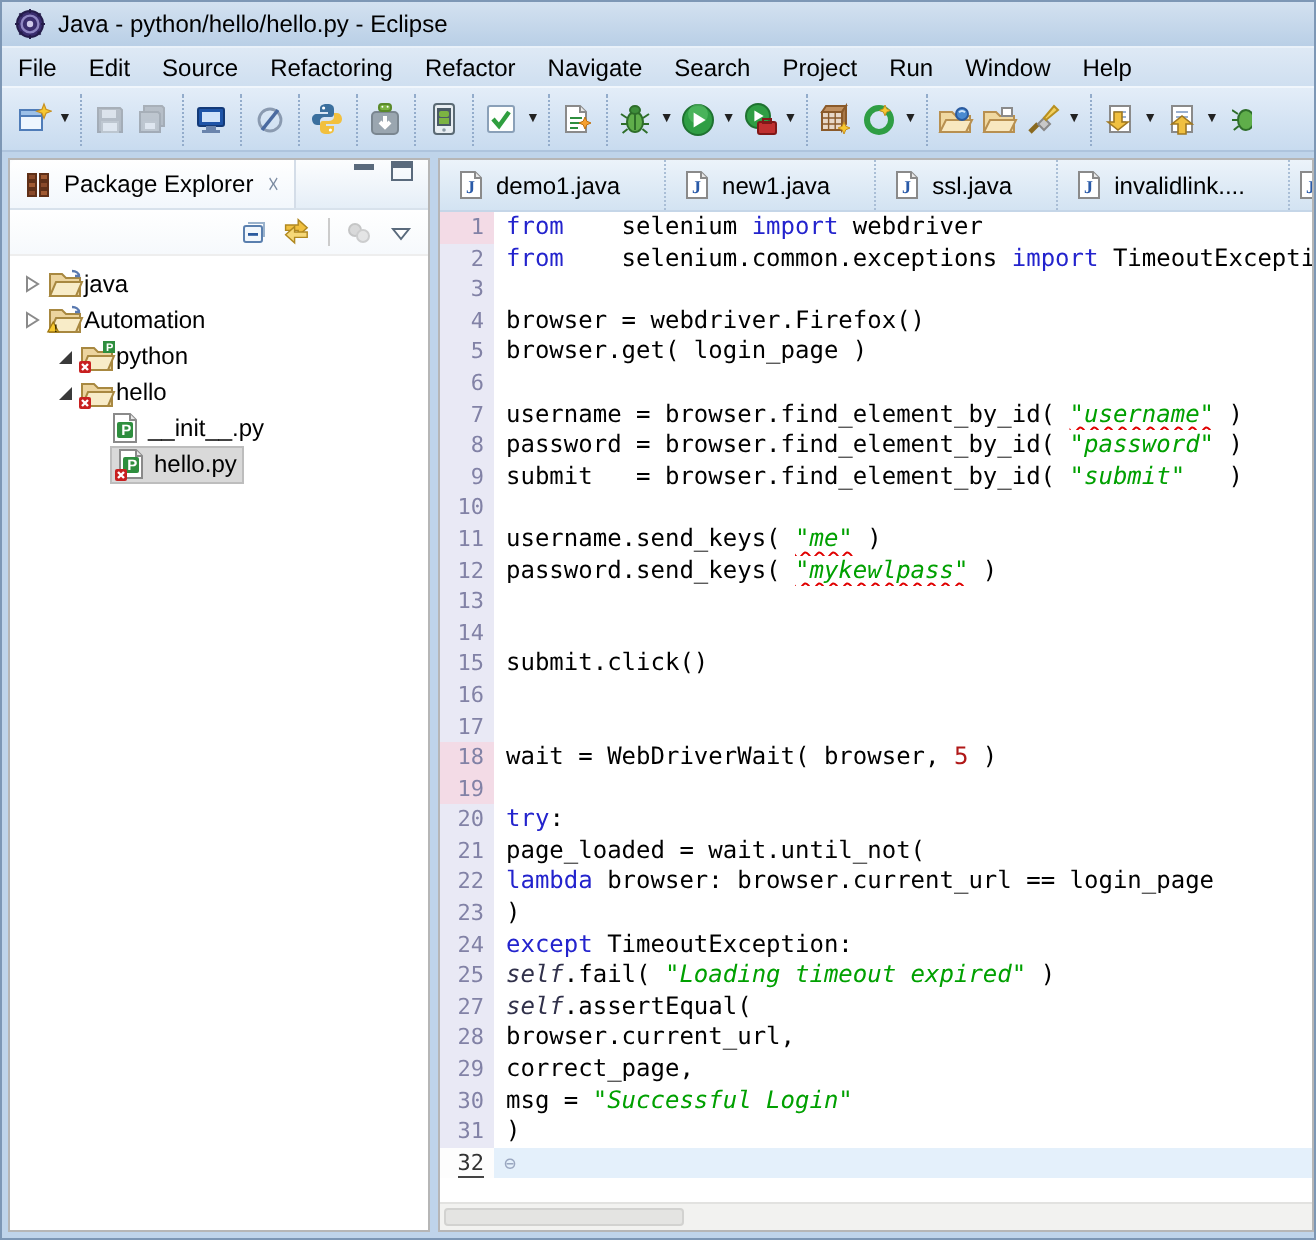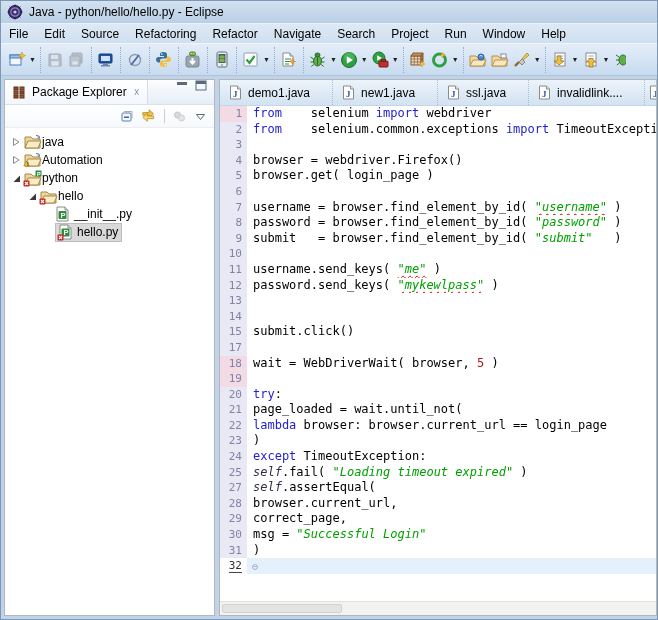--- a/index.html
+++ b/index.html
@@ -385,21 +385,21 @@
               <svg width="19" height="16" viewBox="0 0 19 16">
                 <path d="M2 3h6l2 2h7v9H2z" fill="#ecd49e" stroke="#a88840"></path>
                 <path d="M2 14l3-7h13l-3 7z" fill="#f8ecc8" stroke="#a88840"></path>
                 <path d="M13 1.5c2 0 3.5 1 3.5 2.5h-2" fill="none" stroke="#5a7ab0" stroke-width="1.2"></path>
                 <path d="M4.5 8.5L7.5 14h-6z" fill="#f6c830" stroke="#a07810" stroke-width="0.7" transform="scale(0.9) translate(-0.5,1.5)"></path>
                 <text x="4" y="14.2" font-size="5.5" font-weight="bold" fill="#3a2a00">!</text>
               </svg>
             </span>
             <span>Automation</span>
           </div>
-          <div class="tree-row" style="padding-left: 4px;">
+          <div class="tree-row" style="padding-left: 20px;">
             <span class="tw">
               <svg width="11" height="11" viewBox="0 0 11 11">
                 <path d="M9 2.5v6.5H2.5z" fill="#3a3a3a"></path>
               </svg>
             </span>
             <span class="ti">
               <svg width="19" height="17" viewBox="0 0 19 17">
                 <path d="M2 4h6l2 2h7v9H2z" fill="#ecd49e" stroke="#a88840"></path>
                 <path d="M2 15l3-7h13l-3 7z" fill="#f8ecc8" stroke="#a88840"></path>
                 <path d="M13 2.5c2 0 3.5 1 3.5 2.5h-2" fill="none" stroke="#5a7ab0" stroke-width="1.2"></path>
@@ -519,20 +519,21 @@
           <div class="code-row"><span class="ln">6</span><span class="ct"></span></div>
           <div class="code-row"><span class="ln">7</span><span class="ct"><span>username = browser.find_element_by_id( </span><span class="c-sq">"username"</span><span> )</span></span></div>
           <div class="code-row"><span class="ln">8</span><span class="ct"><span>password = browser.find_element_by_id( </span><span class="c-s">"password"</span><span> )</span></span></div>
           <div class="code-row"><span class="ln">9</span><span class="ct"><span>submit   = browser.find_element_by_id( </span><span class="c-s">"submit"</span><span>   )</span></span></div>
           <div class="code-row"><span class="ln">10</span><span class="ct"></span></div>
           <div class="code-row"><span class="ln">11</span><span class="ct"><span>username.send_keys( </span><span class="c-sq">"me"</span><span> )</span></span></div>
           <div class="code-row"><span class="ln">12</span><span class="ct"><span>password.send_keys( </span><span class="c-sq">"mykewlpass"</span><span> )</span></span></div>
           <div class="code-row"><span class="ln">13</span><span class="ct"></span></div>
           <div class="code-row"><span class="ln">14</span><span class="ct"></span></div>
           <div class="code-row"><span class="ln">15</span><span class="ct"><span>submit.click()</span></span></div>
+          <div class="code-row"><span class="ln">16</span><span class="ct"></span></div>
           <div class="code-row"><span class="ln">17</span><span class="ct"></span></div>
           <div class="code-row"><span class="ln diff">18</span><span class="ct"><span>wait = WebDriverWait( browser, </span><span class="c-n">5</span><span> )</span></span></div>
           <div class="code-row"><span class="ln diff">19</span><span class="ct"></span></div>
           <div class="code-row"><span class="ln">20</span><span class="ct"><span class="c-k">try</span><span>:</span></span></div>
           <div class="code-row"><span class="ln">21</span><span class="ct"><span>page_loaded = wait.until_not(</span></span></div>
           <div class="code-row"><span class="ln">22</span><span class="ct"><span class="c-k">lambda</span><span> browser: browser.current_url == login_page</span></span></div>
           <div class="code-row"><span class="ln">23</span><span class="ct"><span>)</span></span></div>
           <div class="code-row"><span class="ln">24</span><span class="ct"><span class="c-k">except</span><span> TimeoutException:</span></span></div>
           <div class="code-row"><span class="ln">25</span><span class="ct"><span class="c-sf">self</span><span>.fail( </span><span class="c-s">"Loading timeout expired"</span><span> )</span></span></div>
           <div class="code-row"><span class="ln">27</span><span class="ct"><span class="c-sf">self</span><span>.assertEqual(</span></span></div>

